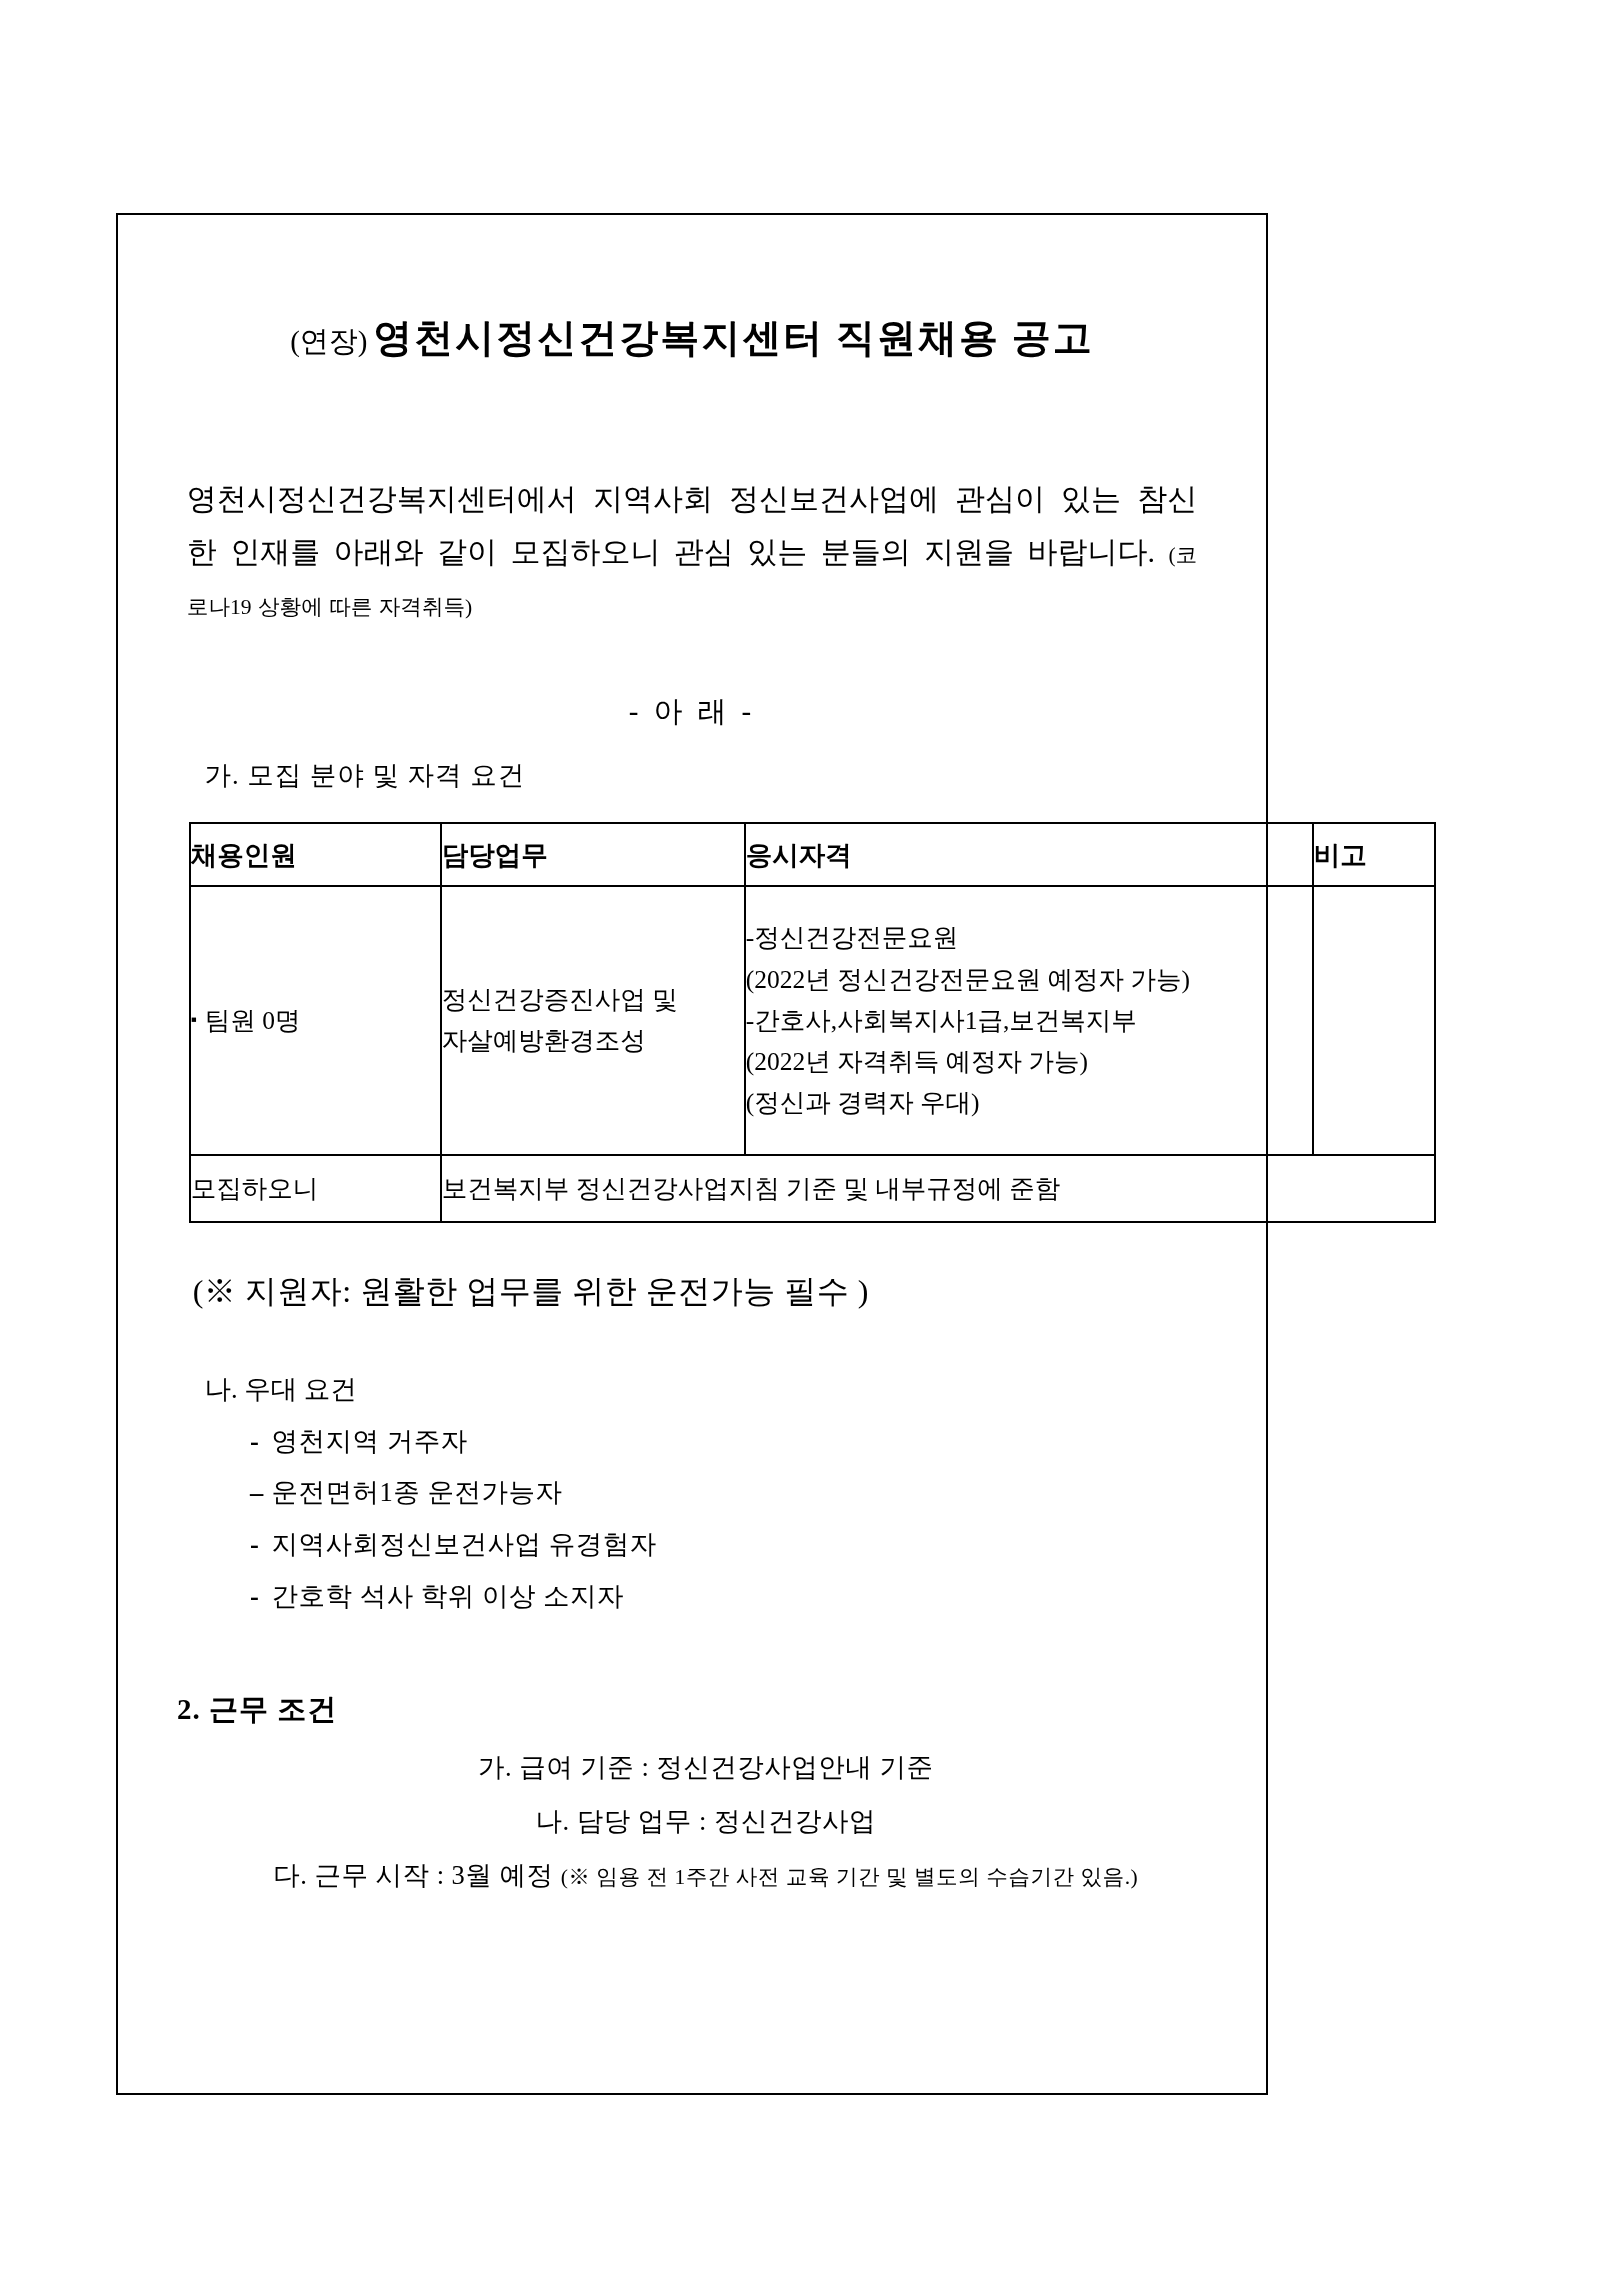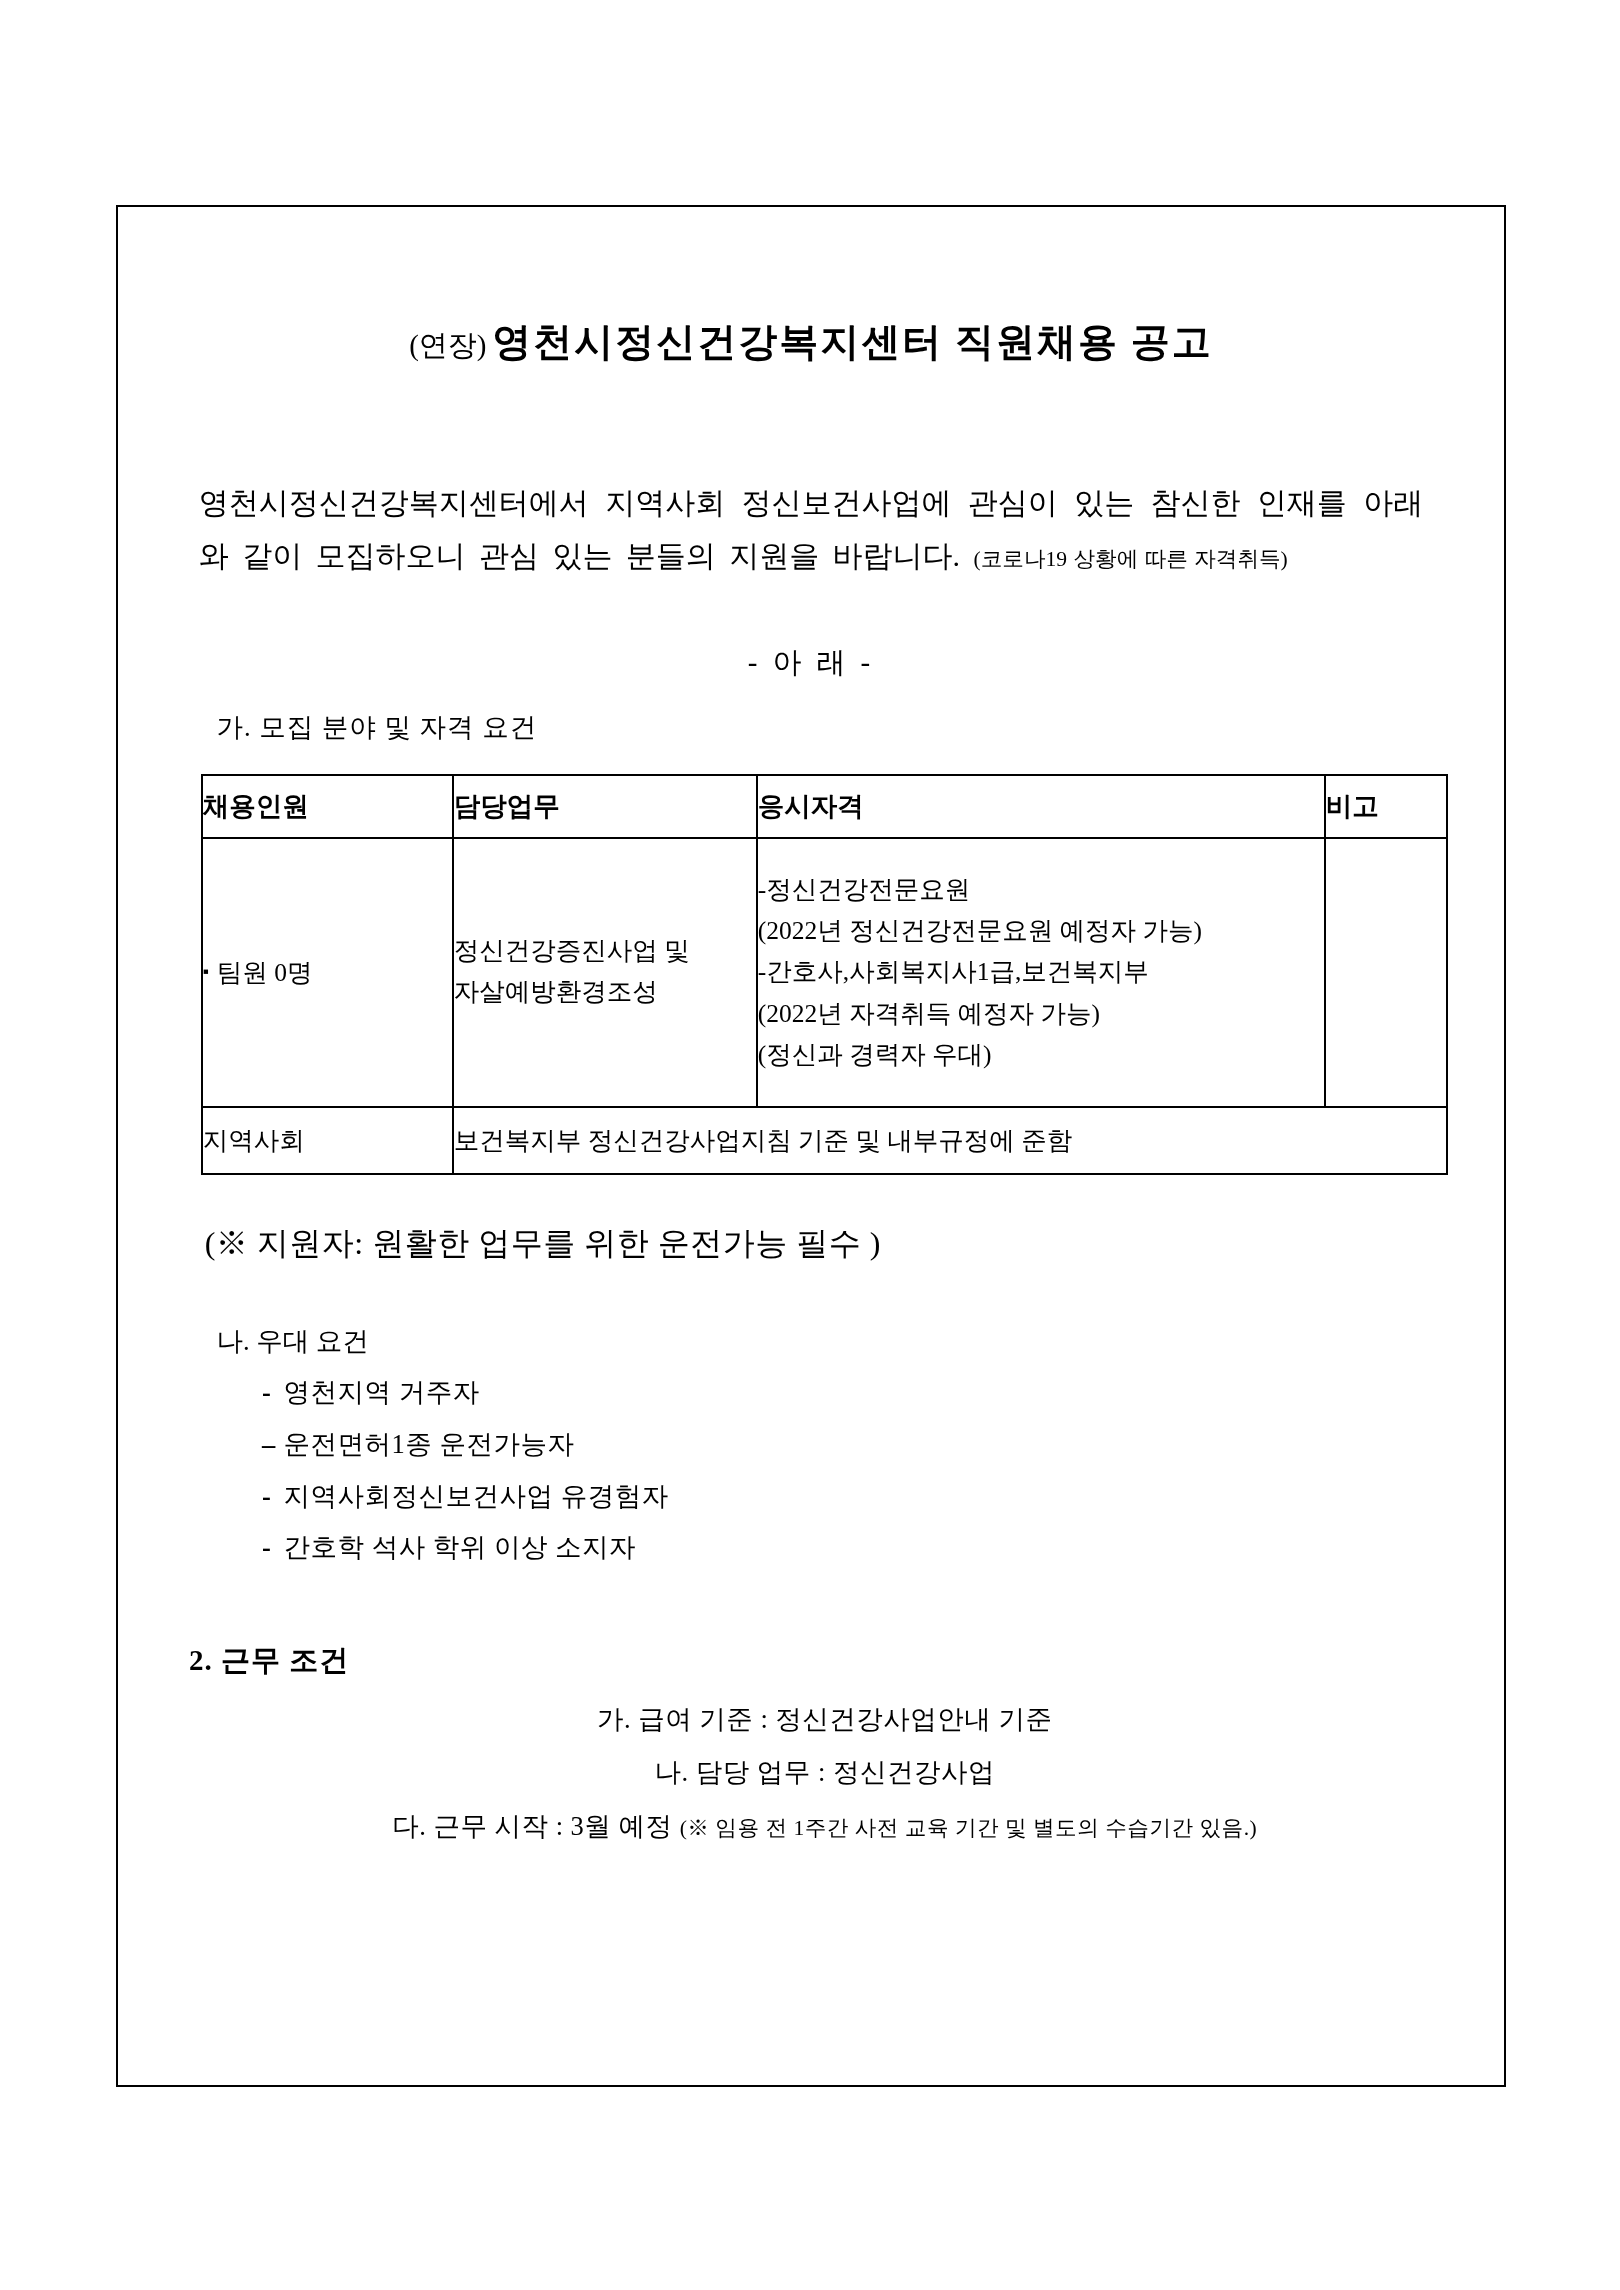--- a/index.html
+++ b/index.html
@@ -10,26 +10,26 @@
   body {
     width: 1620px;
     height: 2291px;
     font-family: "Liberation Serif", serif;
     color: #000000;
     position: relative;
   }
   .page {
     position: absolute;
     left: 116px;
-    top: 205px;
-    width: 1390px;
+    top: 213px;
+    width: 1152px;
     height: 1882px;
     border: 2.9px solid #000000;
     box-sizing: border-box;
-    padding: 12px;
+    padding: 0;
   }
   .inner {
     padding: 55px 59px 0 59px;
   }
 
   
   .title-row {
     text-align: center;
     margin-top: 41px;
     white-space: nowrap;
@@ -223,21 +223,21 @@
           <td class="qual">
             <div>-정신건강전문요원</div>
             <div>(2022년 정신건강전문요원 예정자 가능)</div>
             <div>-간호사,사회복지사1급,보건복지부</div>
             <div>(2022년 자격취득 예정자 가능)</div>
             <div>(정신과 경력자 우대)</div>
           </td>
           <td></td>
         </tr>
         <tr>
-          <td class="pay-label">지역사회</td>
+          <td class="pay-label">모집하오니</td>
           <td class="pay-value" colspan="3">보건복지부 정신건강사업지침 기준 및 내부규정에 준함</td>
         </tr>
       </tbody>
     </table>
 
     <div class="note">(※ 지원자: 원활한 업무를 위한 운전가능 필수 )</div>
 
     <div class="sub-head2">나. 우대 요건</div>
     <ul class="pref">
       <li><span class="dash">-</span><span>영천지역 거주자</span></li>

